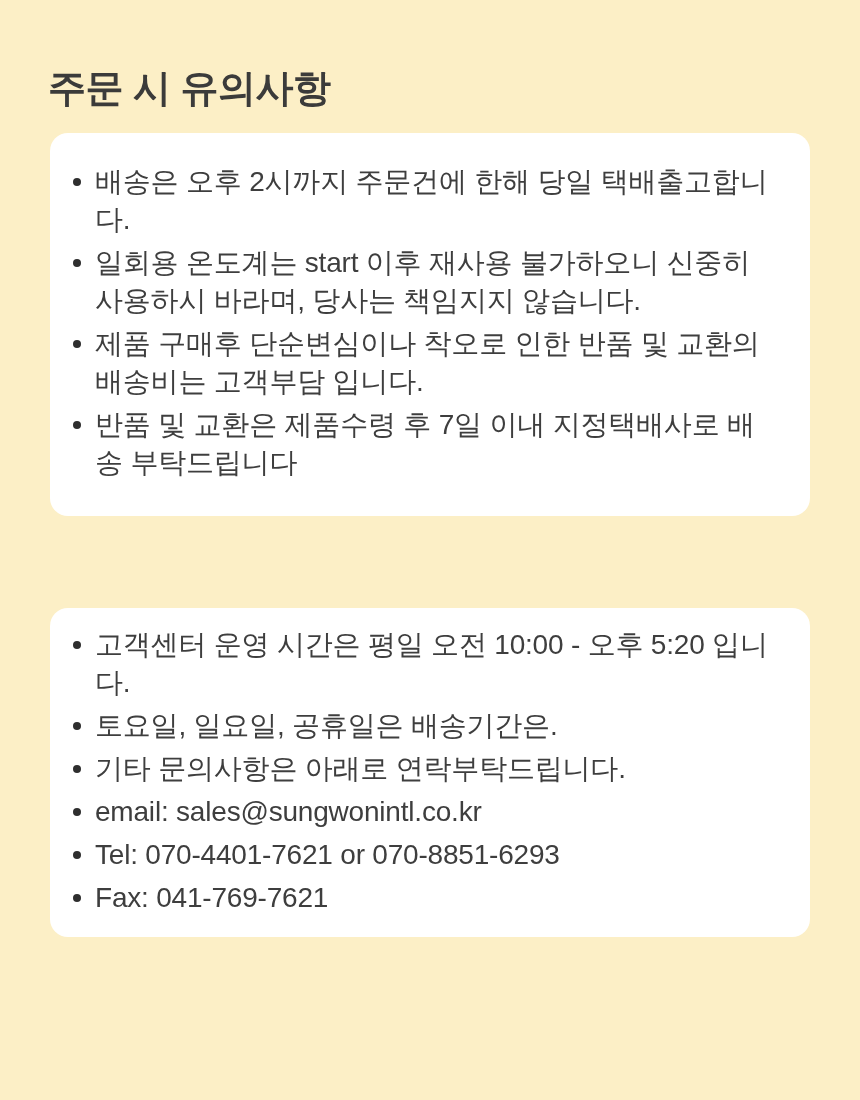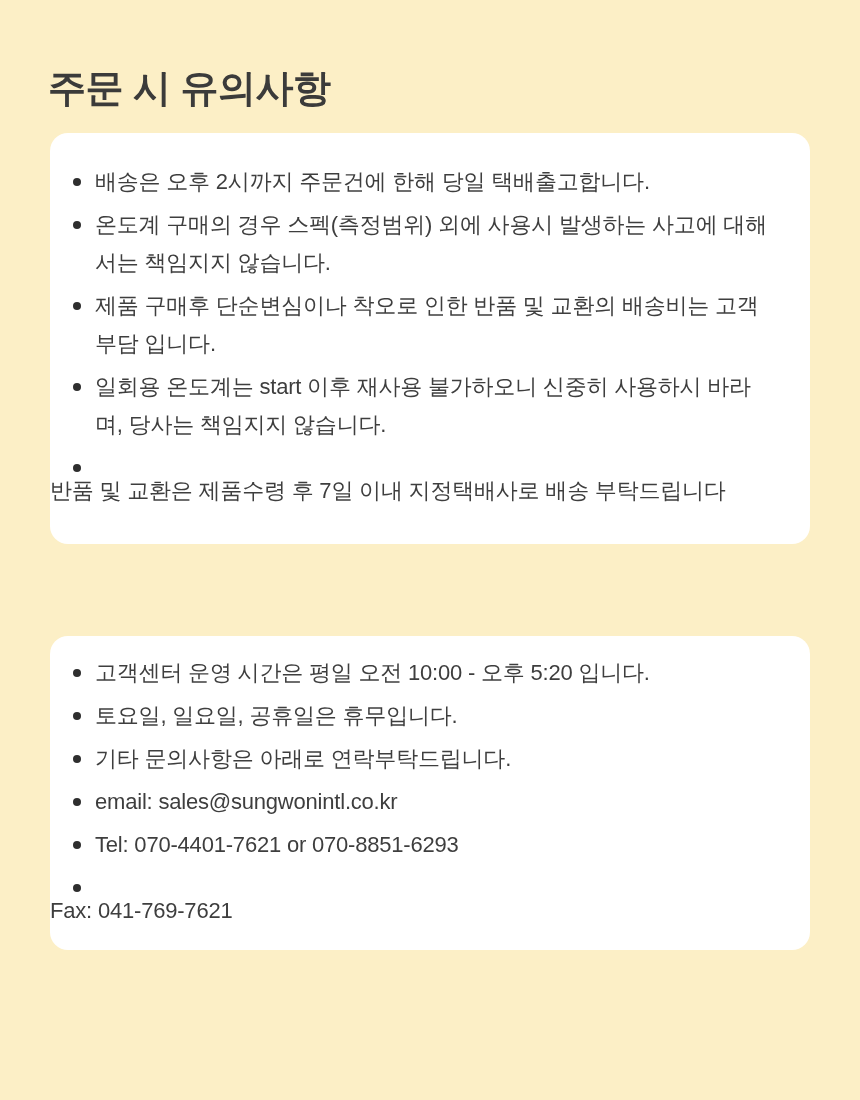--- a/index.html
+++ b/index.html
@@ -33,32 +33,32 @@
     list-style: none;
     padding: 30px 36px 34px 0;
   }
   .section-exchange .card { margin-top: 31px; }
   .section-exchange .notice-list { padding: 18px 36px 20px 0; }
   .notice-list li {
     display: flex;
     align-items: flex-start;
     margin-bottom: 5px;
   }
-  .notice-list li:last-child { margin-bottom: 0; flex-direction: column; }
+  .notice-list li:last-child { margin-bottom: 0; }
   .dot {
     flex: 0 0 auto;
     width: 8px;
     height: 8px;
     border-radius: 50%;
     background: #2e2e2e;
     margin: 15px 14px 0 23px;
   }
   .item-text {
     flex: 1 1 auto;
-    font-size: 22px;
+    font-size: 28px;
     line-height: 38px;
     color: #3e3e3e;
     letter-spacing: -0.2px;
   }
   .section-exchange { margin-top: 92px; }
 </style>
 </head>
 <body>
 
 <div class="page">
@@ -66,48 +66,44 @@
   <section class="section-order">
     <h2 class="section-title">주문 시 유의사항</h2>
     <div class="card">
       <ul class="notice-list">
           <li>
             <span class="dot"></span>
             <span class="item-text">배송은 오후 2시까지 주문건에 한해 당일 택배출고합니다.</span>
           </li>
           <li>
             <span class="dot"></span>
-            <span class="item-text">온도계 구매의 경우 스펙(측정범위) 외에 사용시 발생하는 사고에 대해서는 책임지지 않습니다.</span>
+            <span class="item-text">일회용 온도계는 start 이후 재사용 불가하오니 신중히 사용하시 바라며, 당사는 책임지지 않습니다.</span>
           </li>
           <li>
             <span class="dot"></span>
             <span class="item-text">제품 구매후 단순변심이나 착오로 인한 반품 및 교환의 배송비는 고객부담 입니다.</span>
-          </li>
-          <li>
-            <span class="dot"></span>
-            <span class="item-text">일회용 온도계는 start 이후 재사용 불가하오니 신중히 사용하시 바라며, 당사는 책임지지 않습니다.</span>
           </li>
           <li>
             <span class="dot"></span>
             <span class="item-text">반품 및 교환은 제품수령 후 7일 이내 지정택배사로 배송 부탁드립니다</span>
           </li>
         </ul>
     </div>
   </section>
 
   <section class="section-exchange">
     <div class="card">
       <ul class="notice-list">
           <li>
             <span class="dot"></span>
             <span class="item-text">고객센터 운영 시간은 평일 오전 10:00 - 오후 5:20 입니다.</span>
           </li>
           <li>
             <span class="dot"></span>
-            <span class="item-text">토요일, 일요일, 공휴일은 휴무입니다.</span>
+            <span class="item-text">토요일, 일요일, 공휴일은 배송기간은.</span>
           </li>
           <li>
             <span class="dot"></span>
             <span class="item-text">기타 문의사항은 아래로 연락부탁드립니다.</span>
           </li>
           <li>
             <span class="dot"></span>
             <span class="item-text">email: sales@sungwonintl.co.kr</span>
           </li>
           <li>

